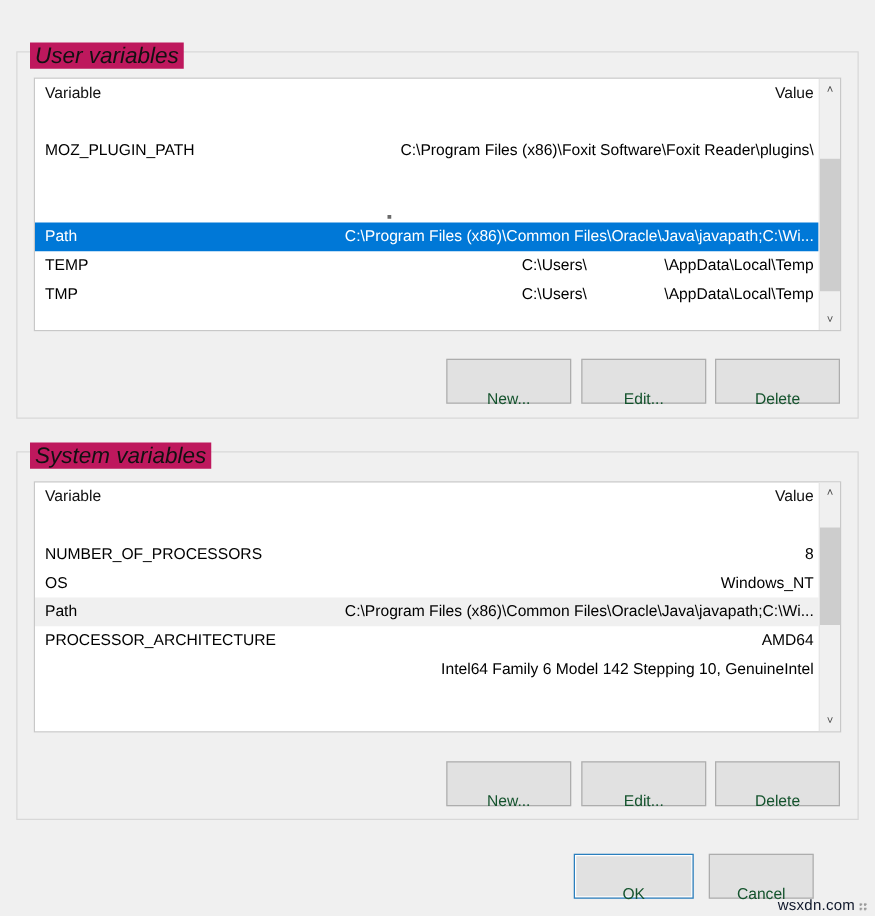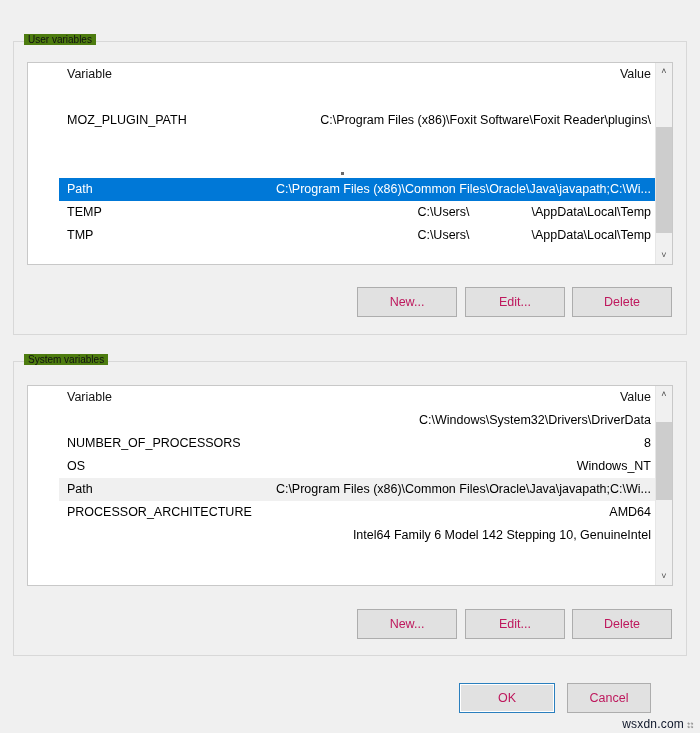--- a/index.html
+++ b/index.html
@@ -20,25 +20,26 @@
   
   .groupbox {
     position: absolute;
     border: 1px solid #d8d8d8;
     box-sizing: border-box;
   }
   .groupbox-title {
     position: absolute;
     top: -8px;
     left: 10px;
-    background: #4d7c0f;
+    background: #be185d;
     padding: 0 4px;
-    font-size: 10px;
+    font-size: 18px;
     color: #111;
     white-space: nowrap;
+    font-style: italic;
   }
   #user-group   { left: 13px; top: 41px;  width: 674px; height: 294px; }
   #system-group { left: 13px; top: 361px; width: 674px; height: 295px; }
 
   
   .listview {
     position: absolute;
     background: #ffffff;
     border: 1px solid #c8c8c8;
     box-sizing: border-box;
@@ -46,21 +47,20 @@
   }
   #user-list   { left: 27px; top: 62px;  width: 646px; height: 203px; }
   #system-list { left: 27px; top: 385px; width: 646px; height: 201px; }
 
   .lv-body {
     position: absolute;
     left: 0; top: 0;
     right: 17px;
     bottom: 0;
     overflow: hidden;
-    margin-left: 31px;
   }
 
   .lv-row {
     position: relative;
     height: 23px;
     line-height: 23px;
     white-space: nowrap;
     overflow: hidden;
   }
   .lv-row.header {
@@ -154,24 +154,24 @@
 
   
   .btn {
     position: absolute;
     height: 30px;
     background: #e1e1e1;
     border: 1px solid #adadad;
     box-sizing: border-box;
     font-family: "Liberation Sans", sans-serif;
     font-size: 12.5px;
-    color: #be185d;
+    color: #14532d;
     text-align: center;
     line-height: 28px;
-    padding: 0;
+    padding: 17px;
     cursor: default;
   }
   .btn.default {
     border: 1px solid #2a7fbe;
     box-shadow: inset 0 0 0 1px #ffffff;
     background: #e1e1e1;
   }
 
   #user-new    { left: 357px; top: 287px; width: 100px; }
   #user-edit   { left: 465px; top: 287px; width: 100px; }
@@ -261,21 +261,20 @@
 </div>
 
 <div class="listview" id="system-list">
   <div class="lv-body">
     <div class="lv-row header">
       <span class="col-var">Variable</span>
       <span class="col-val">Value</span>
     </div>
 
     <div class="lv-row">
-      <span class="col-val">C:\Windows\System32\Drivers\DriverData</span>
     </div>
     <div class="lv-row">
       <span class="col-var">NUMBER_OF_PROCESSORS</span>
       <span class="col-val">8</span>
     </div>
     <div class="lv-row">
       <span class="col-var">OS</span>
       <span class="col-val">Windows_NT</span>
     </div>
     <div class="lv-row selected-inactive">

